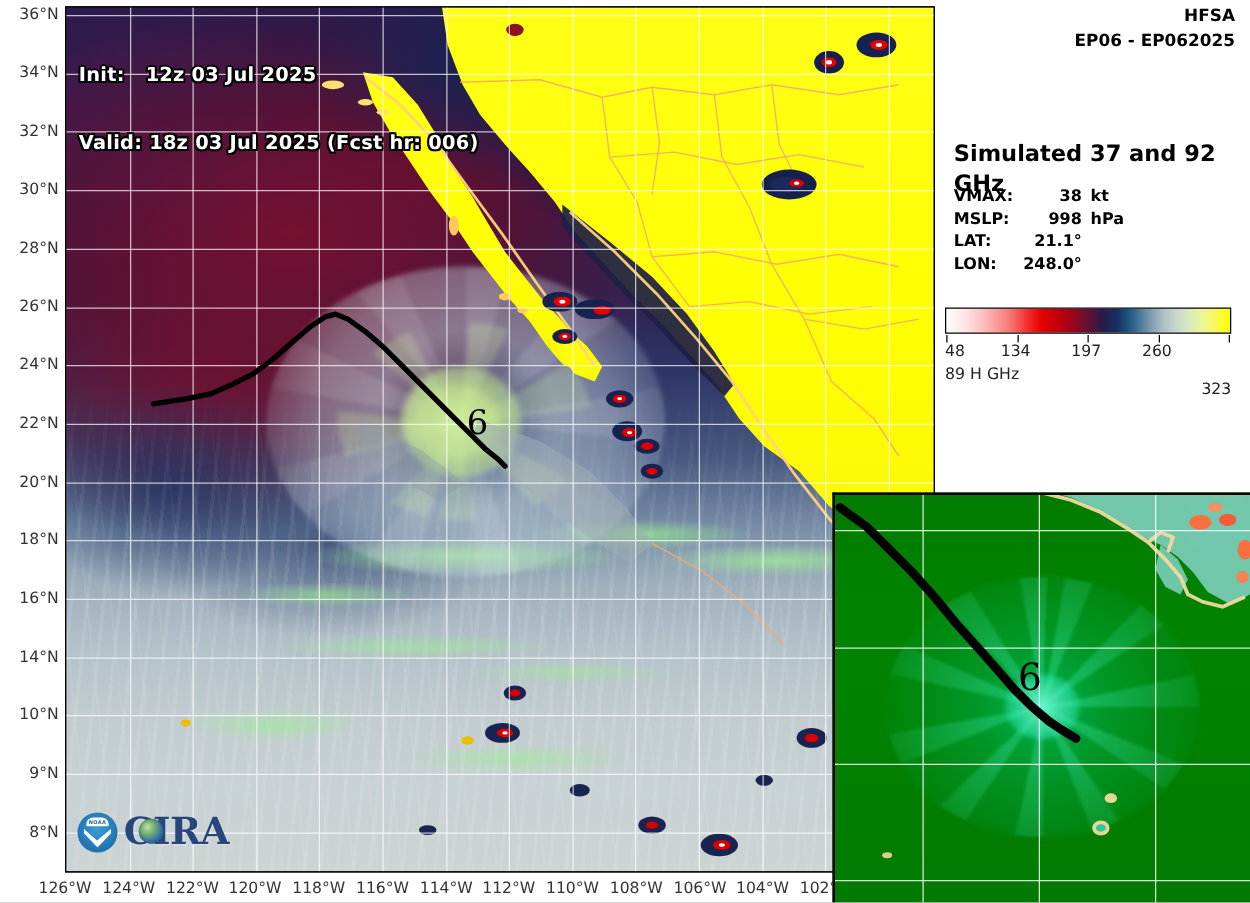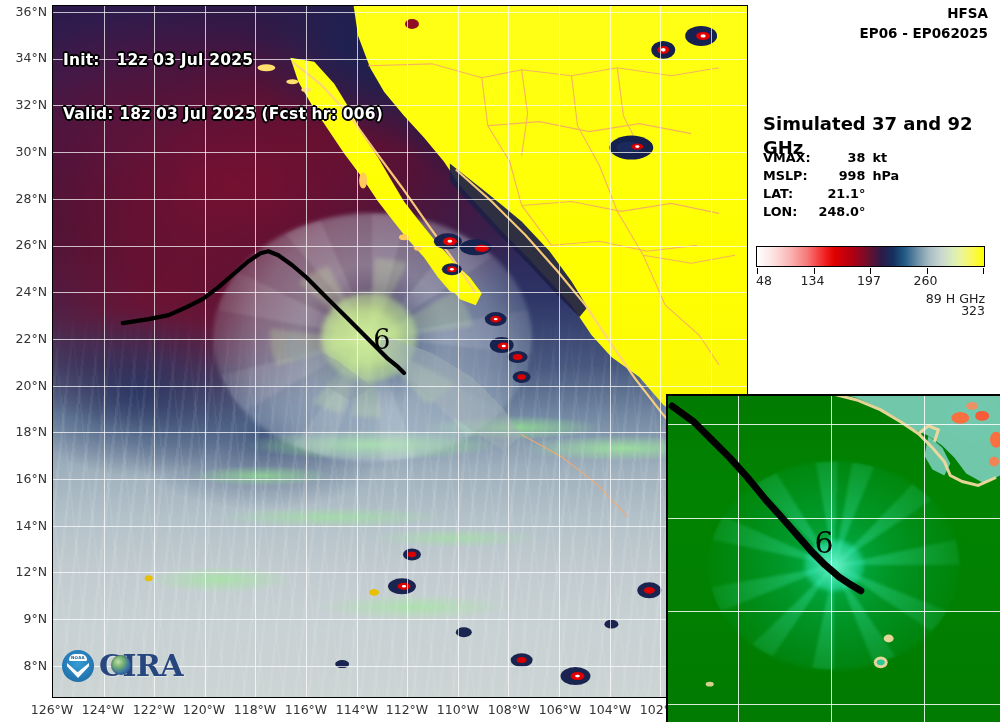--- a/index.html
+++ b/index.html
@@ -370,21 +370,21 @@
     top: 0;
     transform: translateX(-50%);
     font-size: 12.5px;
     color: #222;
     white-space: nowrap;
   }
   #colorbar-ticks .cbt.first { transform: translateX(0); }
   #colorbar-ticks .cbt.last { transform: translateX(-100%); margin-top: 30px; }
   #colorbar-label {
     margin-top: 1px;
-    text-align: right;
+    text-align: left;
     font-size: 12.6px;
     color: #222;
     width: 229px;
   }
 
   
   #inset-frame {
     position: absolute;
     left: 666px; top: 394px;
     width: 334px; height: 328px;
@@ -467,21 +467,21 @@
     <div class="tick" style="top:104px">32°N</div>
     <div class="tick" style="top:151px">30°N</div>
     <div class="tick" style="top:198px">28°N</div>
     <div class="tick" style="top:244px">26°N</div>
     <div class="tick" style="top:291px">24°N</div>
     <div class="tick" style="top:338px">22°N</div>
     <div class="tick" style="top:385px">20°N</div>
     <div class="tick" style="top:431px">18°N</div>
     <div class="tick" style="top:478px">16°N</div>
     <div class="tick" style="top:525px">14°N</div>
-    <div class="tick" style="top:571px">12°N</div>
+    <div class="tick" style="top:571px">10°N</div>
     <div class="tick" style="top:618px">9°N</div>
     <div class="tick" style="top:665px">8°N</div>
   </div>
 
   <div id="lon-axis">
     <div class="tick" style="left:52px">126°W</div>
     <div class="tick" style="left:103px">124°W</div>
     <div class="tick" style="left:154px">122°W</div>
     <div class="tick" style="left:204px">120°W</div>
     <div class="tick" style="left:255px">118°W</div>

